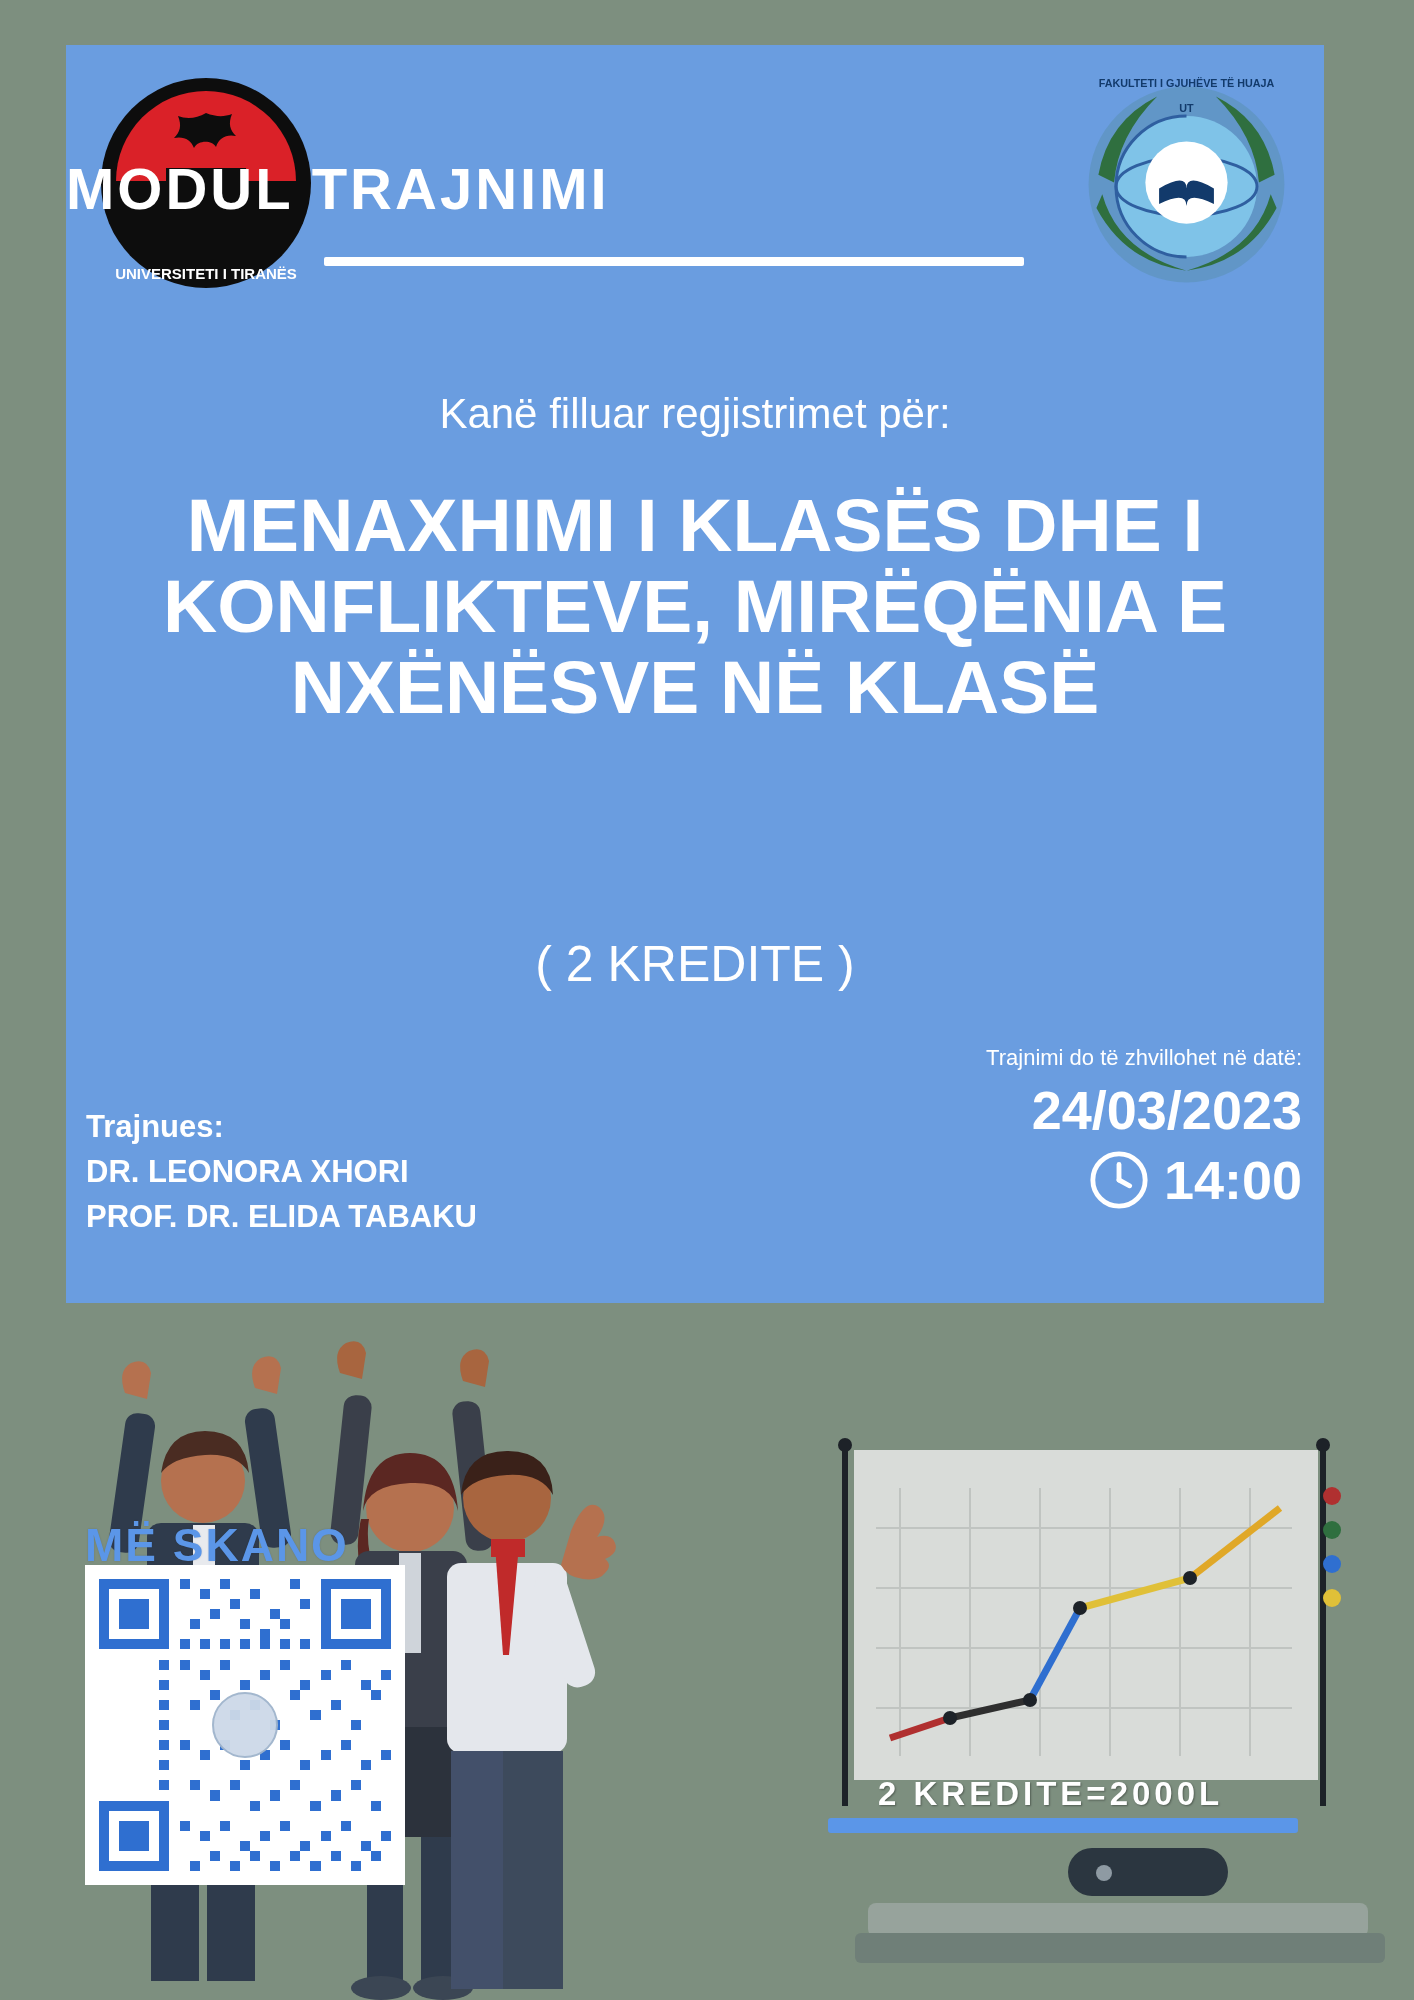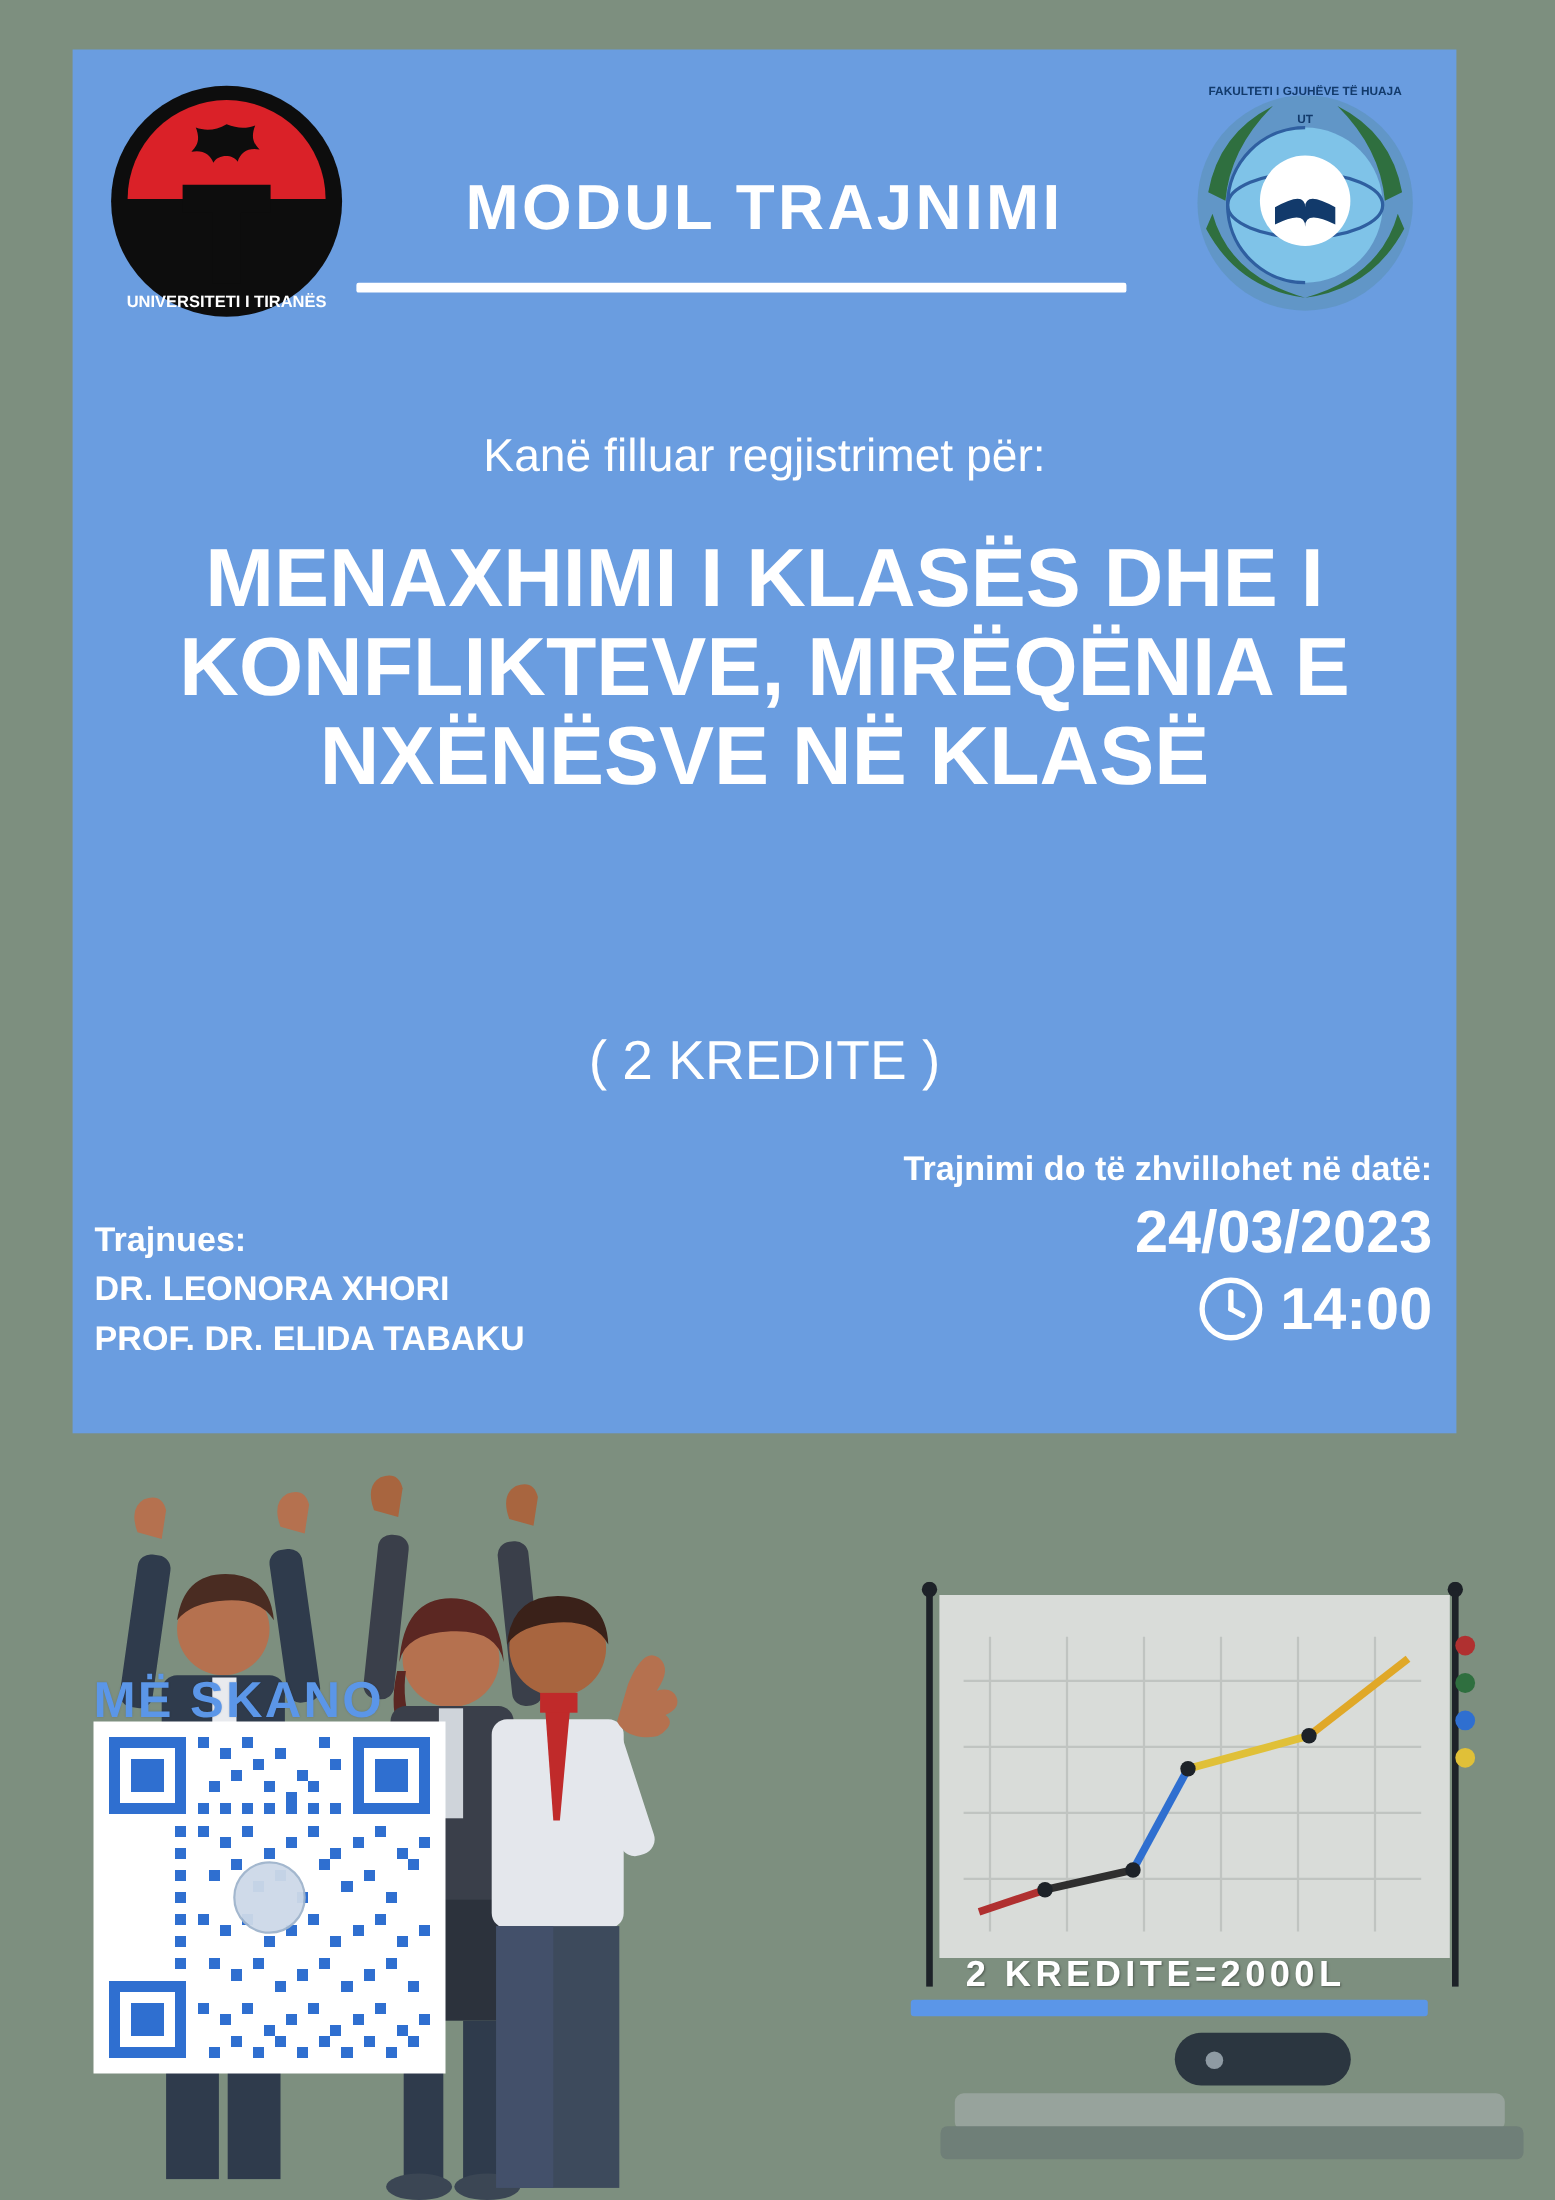--- a/index.html
+++ b/index.html
@@ -26,21 +26,21 @@
 
   .logo-left{
     position:absolute;left:30px;top:28px;width:220px;height:220px;
   }
   .logo-right{
     position:absolute;right:20px;top:22px;width:235px;height:235px;
   }
 
   .modul-title{
     position:absolute;left:0;right:0;top:110px;
-    text-align:center;
+    text-align:left;
     color:#ffffff;
     font-size:58px;
     font-weight:bold;
     letter-spacing:3px;
   }
   .rule{
     position:absolute;
     left:258px;top:212px;width:700px;height:9px;
     background:#ffffff;
     border-radius:2px;
@@ -68,21 +68,21 @@
   .trajnues-block{
     position:absolute;left:20px;top:1060px;
     color:#ffffff;font-size:31px;font-weight:bold;
     line-height:1.45;
   }
 
   .date-block{
     position:absolute;right:22px;top:1000px;
     color:#ffffff;text-align:right;
   }
-  .date-lead{font-size:31px;font-weight:bold;}
+  .date-lead{font-size:22px;font-weight:normal;}
   .date-value{font-size:54px;font-weight:bold;margin-top:8px;}
   .time-row{
     display:flex;align-items:flex-end;justify-content:flex-end;
     margin-top:8px;gap:14px;
   }
   .clock-icon{width:62px;height:62px;}
   .time-value{font-size:54px;font-weight:bold;}
 
   
   .bottom{

